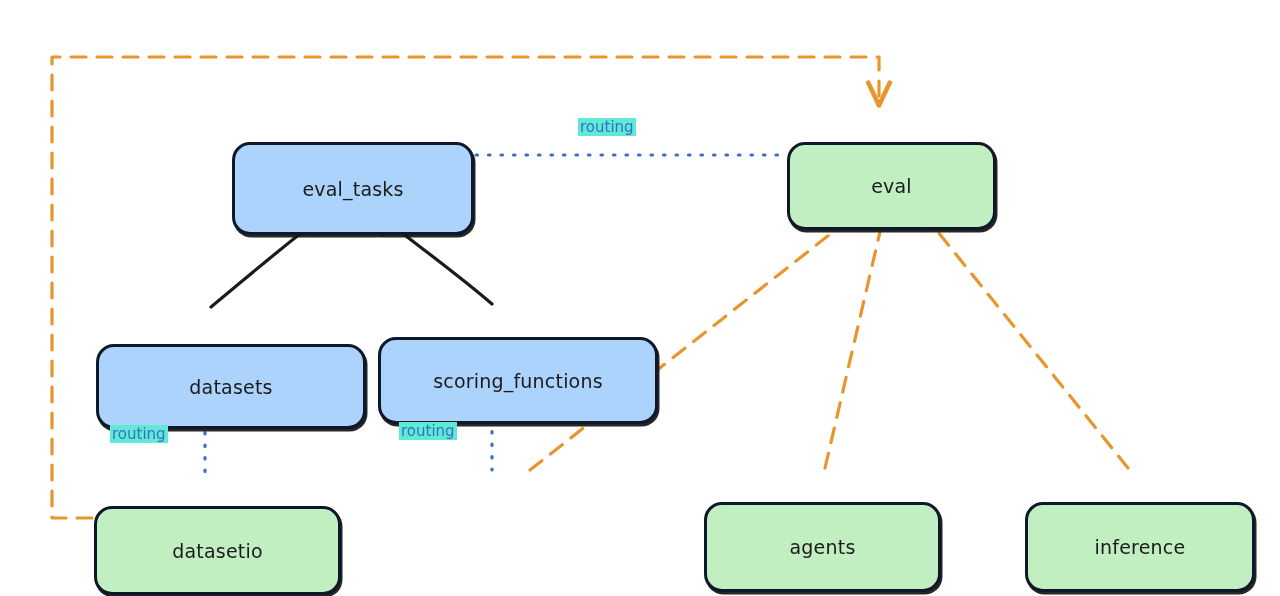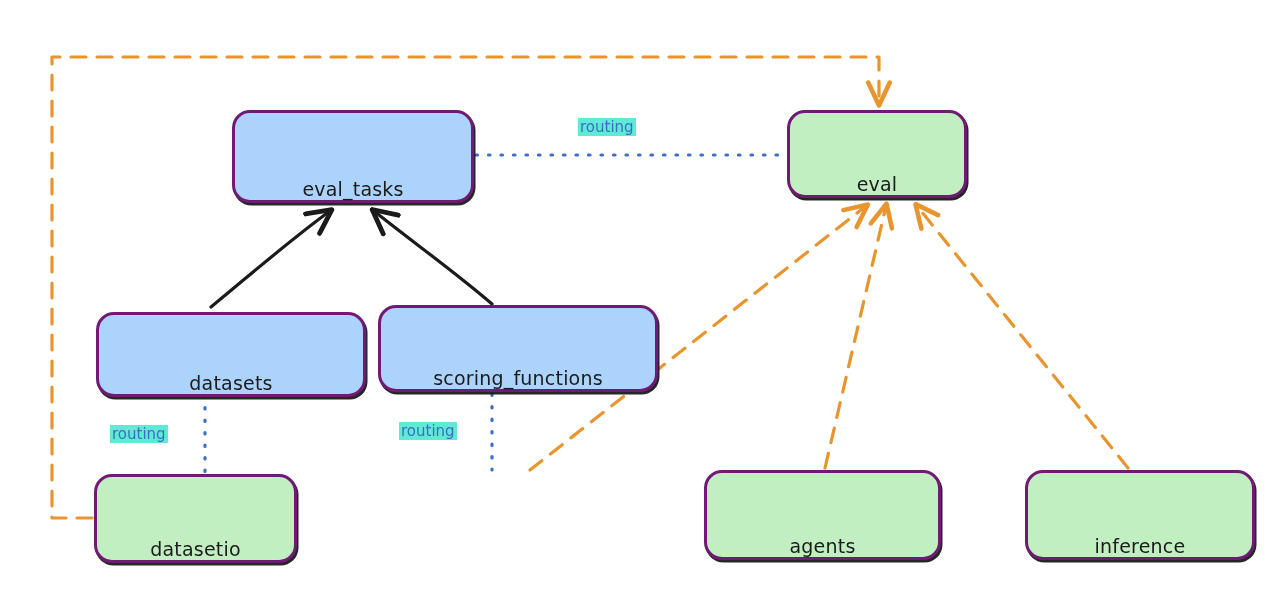--- a/index.html
+++ b/index.html
@@ -22,29 +22,30 @@
     position: absolute;
     top: 0;
     left: 0;
     width: 1280px;
     height: 596px;
   }
   .node {
     position: absolute;
     box-sizing: border-box;
     display: flex;
-    align-items: flex-end;
+    align-items: center;
     justify-content: center;
-    border: 3px solid #701a75;
+    border: 3px solid #0f172a;
     border-radius: 18px;
     font-family: "DejaVu Sans", sans-serif;
     font-size: 19px;
     color: #1b1b1b;
     letter-spacing: 0.2px;
     box-shadow: 1.5px 2.5px 0 0 rgba(20,20,20,0.92);
+    margin-top: 32px;
   }
   .node-blue  { background: #abd3fb; }
   .node-green { background: #c2efc2; }
   .node-label {
     pointer-events: none;
     white-space: nowrap;
   }
   .edge-label {
     position: absolute;
     font-family: "DejaVu Sans", sans-serif;
@@ -98,33 +99,33 @@
     </g>
     <g>
       <path d="M 1128 468 L 917 206" fill="none" stroke="#e8952e" stroke-width="3.2" stroke-linecap="round" stroke-dasharray="15 11" marker-end="url(#arrow-orange)"></path>
     </g>
   </svg>
 
   <div class="node node-blue" style="left:232px; top:110px; width:242px; height:93px;">
     <span class="node-label">eval_tasks</span>
   </div>
 
-  <div class="node node-green" style="left:787px; top:110px; width:180px; height:88px;">
+  <div class="node node-green" style="left:787px; top:110px; width:209px; height:88px;">
     <span class="node-label">eval</span>
   </div>
 
   <div class="node node-blue" style="left:96px; top:312px; width:270px; height:85px;">
     <span class="node-label">datasets</span>
   </div>
 
   <div class="node node-blue" style="left:378px; top:305px; width:280px; height:87px;">
     <span class="node-label">scoring_functions</span>
   </div>
 
-  <div class="node node-green" style="left:94px; top:474px; width:203px; height:89px;">
+  <div class="node node-green" style="left:94px; top:474px; width:247px; height:89px;">
     <span class="node-label">datasetio</span>
   </div>
 
 
   <div class="node node-green" style="left:704px; top:470px; width:237px; height:90px;">
     <span class="node-label">agents</span>
   </div>
 
   <div class="node node-green" style="left:1025px; top:470px; width:230px; height:90px;">
     <span class="node-label">inference</span>

